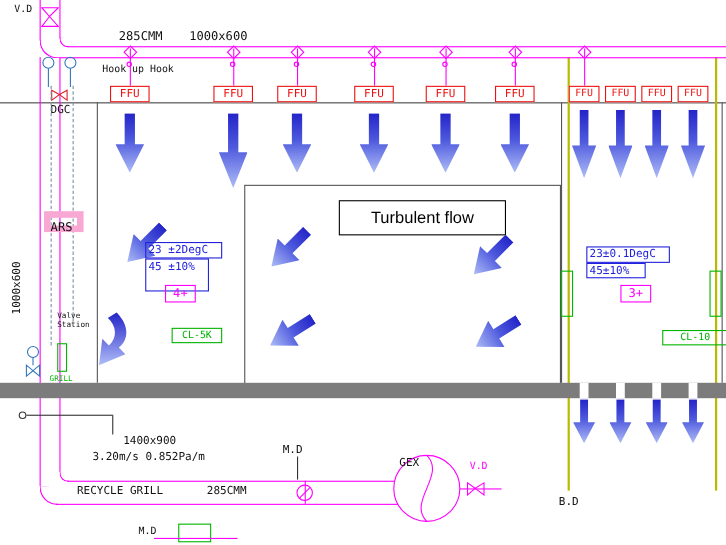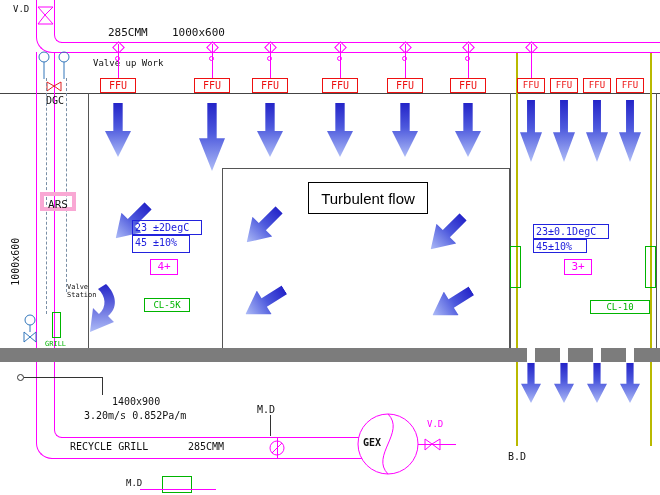--- a/index.html
+++ b/index.html
@@ -24,21 +24,21 @@
   .diamond{position:absolute;width:7px;height:7px;border:1px solid #ff00ff;transform:rotate(45deg);}
   .circ{position:absolute;border-radius:50%;box-sizing:border-box;}
   .flowbox{position:absolute;box-sizing:border-box;border:1px solid #000;background:#fff;
            display:flex;align-items:center;justify-content:center;
            font:15px "Liberation Sans",sans-serif;color:#000;}
   .envbox{position:absolute;box-sizing:border-box;border:1px solid #2222dd;color:#2222dd;
           font:10px/13px "DejaVu Sans Mono",monospace;padding:0 2px;}
   .classbox{position:absolute;box-sizing:border-box;border:1px solid #ff00ff;color:#ff00ff;
             font:11px/14px "DejaVu Sans Mono",monospace;text-align:center;}
   .cleanbox{position:absolute;box-sizing:border-box;border:1px solid #00b400;color:#00b400;
-            font:9px/12px "DejaVu Sans Mono",monospace;text-align:center;}
+            font:9px/12px "DejaVu Sans Mono",monospace;text-align:center;margin-left:12px;}
   .floor{position:absolute;left:0;top:348px;width:660px;height:14px;background:#7c7c7c;}
   .fgap{position:absolute;top:348px;width:8px;height:14px;background:#fff;}
   .arcbl{position:absolute;border-left:1px solid #ff00ff;border-bottom:1px solid #ff00ff;}
   .green{color:#00b400;}
 </style>
 </head>
 <body>
 
 <div class="canvas">
 
@@ -67,21 +67,21 @@
   <div class="hl m" style="left:418px;top:444px;width:38px;"></div>
 
   <svg class="abs" style="left:37px;top:6px;" width="17" height="19">
     <polygon points="1,1 16,1 8,9" fill="none" stroke="#ff00ff"></polygon>
     <polygon points="1,18 16,18 8,9" fill="none" stroke="#ff00ff"></polygon>
   </svg>
   <div class="lbl s9" style="left:13px;top:4px;">V.D</div>
 
   <div class="lbl s11" style="left:108px;top:27px;">285CMM</div>
   <div class="lbl s11" style="left:172px;top:27px;">1000x600</div>
-  <div class="lbl s9" style="left:93px;top:58px;">Valve up Work</div>
+  <div class="lbl s9" style="left:93px;top:58px;">Hook up Hook</div>
 
   <div class="vl m" style="left:118px;top:44px;height:34px;"></div>
   <div class="diamond" style="left:114px;top:43px;"></div>
   <div class="circ" style="left:115px;top:56px;width:5px;height:5px;border:1px solid #ff00ff;"></div>
   <div class="vl m" style="left:212px;top:44px;height:34px;"></div>
   <div class="diamond" style="left:208px;top:43px;"></div>
   <div class="circ" style="left:209px;top:56px;width:5px;height:5px;border:1px solid #ff00ff;"></div>
   <div class="vl m" style="left:270px;top:44px;height:34px;"></div>
   <div class="diamond" style="left:266px;top:43px;"></div>
   <div class="circ" style="left:267px;top:56px;width:5px;height:5px;border:1px solid #ff00ff;"></div>
@@ -120,24 +120,24 @@
   <div class="arr" style="left:553px;top:100px;width:22px;height:62px;"></div>
   <div class="arr" style="left:586px;top:100px;width:22px;height:62px;"></div>
   <div class="arr" style="left:619px;top:100px;width:22px;height:62px;"></div>
 
   <div class="arr" style="left:118px;top:199px;width:28px;height:46px;transform:rotate(45deg);"></div>
   <div class="arr" style="left:249px;top:203px;width:28px;height:46px;transform:rotate(45deg);"></div>
   <div class="arr" style="left:433px;top:210px;width:28px;height:46px;transform:rotate(45deg);"></div>
   <div class="arr" style="left:251px;top:279px;width:28px;height:46px;transform:rotate(58deg);"></div>
   <div class="arr" style="left:438px;top:280px;width:28px;height:46px;transform:rotate(58deg);"></div>
 
-  <div class="flowbox" style="left:308px;top:182px;width:120px;height:32px;">Turbulent flow</div>
+  <div class="flowbox" style="left:308px;top:182px;width:152px;height:32px;">Turbulent flow</div>
 
   <div class="envbox" style="left:132px;top:220px;width:70px;height:15px;">23 ±2DegC</div>
-  <div class="envbox" style="left:132px;top:235px;width:58px;height:18px;">45 ±10%</div>
+  <div class="envbox" style="left:132px;top:235px;width:58px;height:30px;">45 ±10%</div>
   <div class="envbox" style="left:533px;top:224px;width:76px;height:15px;">23±0.1DegC</div>
   <div class="envbox" style="left:533px;top:239px;width:54px;height:14px;">45±10%</div>
 
   <div class="classbox" style="left:150px;top:259px;width:28px;height:16px;">4+</div>
   <div class="classbox" style="left:564px;top:259px;width:28px;height:16px;">3+</div>
   <div class="cleanbox" style="left:144px;top:298px;width:46px;height:14px;">CL-5K</div>
   <div class="cleanbox" style="left:590px;top:300px;width:60px;height:14px;">CL-10</div>
 
   <svg class="abs" style="left:38px;top:50px;" width="34" height="30">
     <circle cx="6" cy="7" r="5" fill="none" stroke="#3377bb"></circle>
@@ -146,25 +146,25 @@
     <line x1="26" y1="12" x2="26" y2="29" stroke="#3377bb"></line>
   </svg>
   <svg class="abs" style="left:46px;top:81px;" width="16" height="11">
     <polygon points="1,1 1,10 8,5" fill="none" stroke="#dd2222"></polygon>
     <polygon points="15,1 15,10 8,5" fill="none" stroke="#dd2222"></polygon>
   </svg>
   <div class="lbl" style="left:46px;top:95px;">DGC</div>
   <div class="abs dash" style="left:46px;top:78px;height:236px;"></div>
   <div class="abs dash" style="left:66px;top:78px;height:214px;"></div>
 
-  <div class="abs" style="left:40px;top:192px;width:36px;height:19px;border:4px solid #f9a8d4;color:#111;font:11px/17px 'DejaVu Sans Mono',monospace;text-align:center;box-sizing:border-box;">ARS</div>
+  <div class="abs" style="left:40px;top:192px;width:36px;height:19px;border:6px solid #f9a8d4;color:#111;font:11px/17px 'DejaVu Sans Mono',monospace;box-sizing:border-box;">ARS</div>
 
   <div class="lbl" style="left:-11px;top:256px;width:54px;text-align:center;transform:rotate(-90deg);">1000x600</div>
 
-  <div class="lbl s7 pre" style="left:67px;top:283px;">Valve
+  <div class="lbl s7 pre" style="left:52px;top:283px;">Valve
 Station</div>
   <svg class="abs" style="left:20px;top:314px;" width="22" height="32">
     <circle cx="10" cy="6" r="5" fill="none" stroke="#3377bb"></circle>
     <line x1="10" y1="11" x2="10" y2="18" stroke="#3377bb"></line>
     <polygon points="4,18 10,23 4,28" fill="none" stroke="#3377bb"></polygon>
     <polygon points="16,18 10,23 16,28" fill="none" stroke="#3377bb"></polygon>
   </svg>
   <div class="abs" style="left:52px;top:312px;width:9px;height:26px;border:1px solid #00b400;box-sizing:border-box;"></div>
   <div class="lbl s7 green" style="left:45px;top:340px;">GRILL</div>
 
@@ -205,21 +205,21 @@
   <div class="vl m" style="left:277px;top:437px;height:21px;"></div>
   <svg class="abs" style="left:269px;top:440px;" width="16" height="16">
     <circle cx="8" cy="8" r="7" fill="none" stroke="#ff00ff"></circle>
     <line x1="3" y1="13" x2="13" y2="3" stroke="#ff00ff"></line>
   </svg>
 
   <svg class="abs" style="left:356px;top:412px;" width="64" height="64">
     <circle cx="32" cy="32" r="30" fill="#fff" stroke="#ff00ff"></circle>
     <path d="M32 2 C 50 20, 14 44, 32 62" fill="none" stroke="#ff00ff"></path>
   </svg>
-  <div class="lbl" style="left:363px;top:437px;font-weight:bold;">GEX</div>
+  <div class="lbl" style="left:363px;top:416px;">GEX</div>
 
   <div class="lbl s9 mag" style="left:427px;top:419px;">V.D</div>
   <svg class="abs" style="left:424px;top:438px;" width="17" height="13">
     <polygon points="1,1 1,12 8,6" fill="none" stroke="#ff00ff"></polygon>
     <polygon points="16,1 16,12 8,6" fill="none" stroke="#ff00ff"></polygon>
   </svg>
 
   <div class="lbl" style="left:508px;top:451px;">B.D</div>
 
   <div class="lbl s9" style="left:126px;top:478px;">M.D</div>

